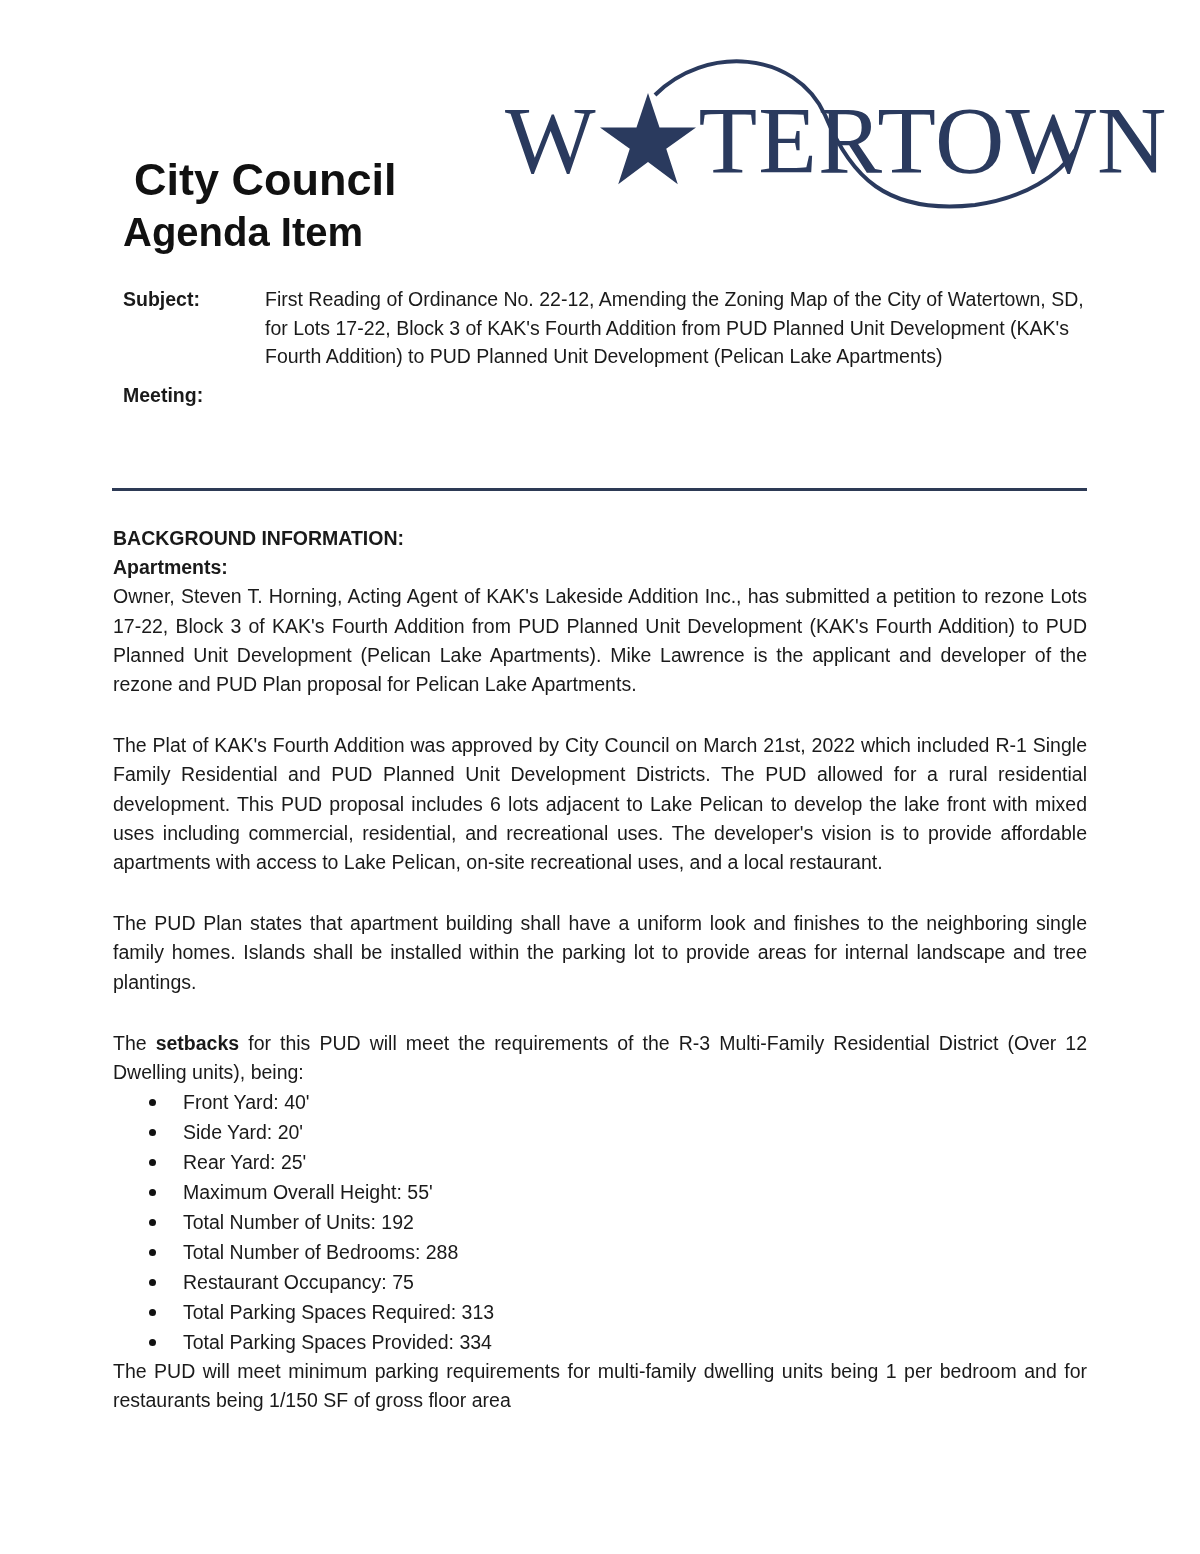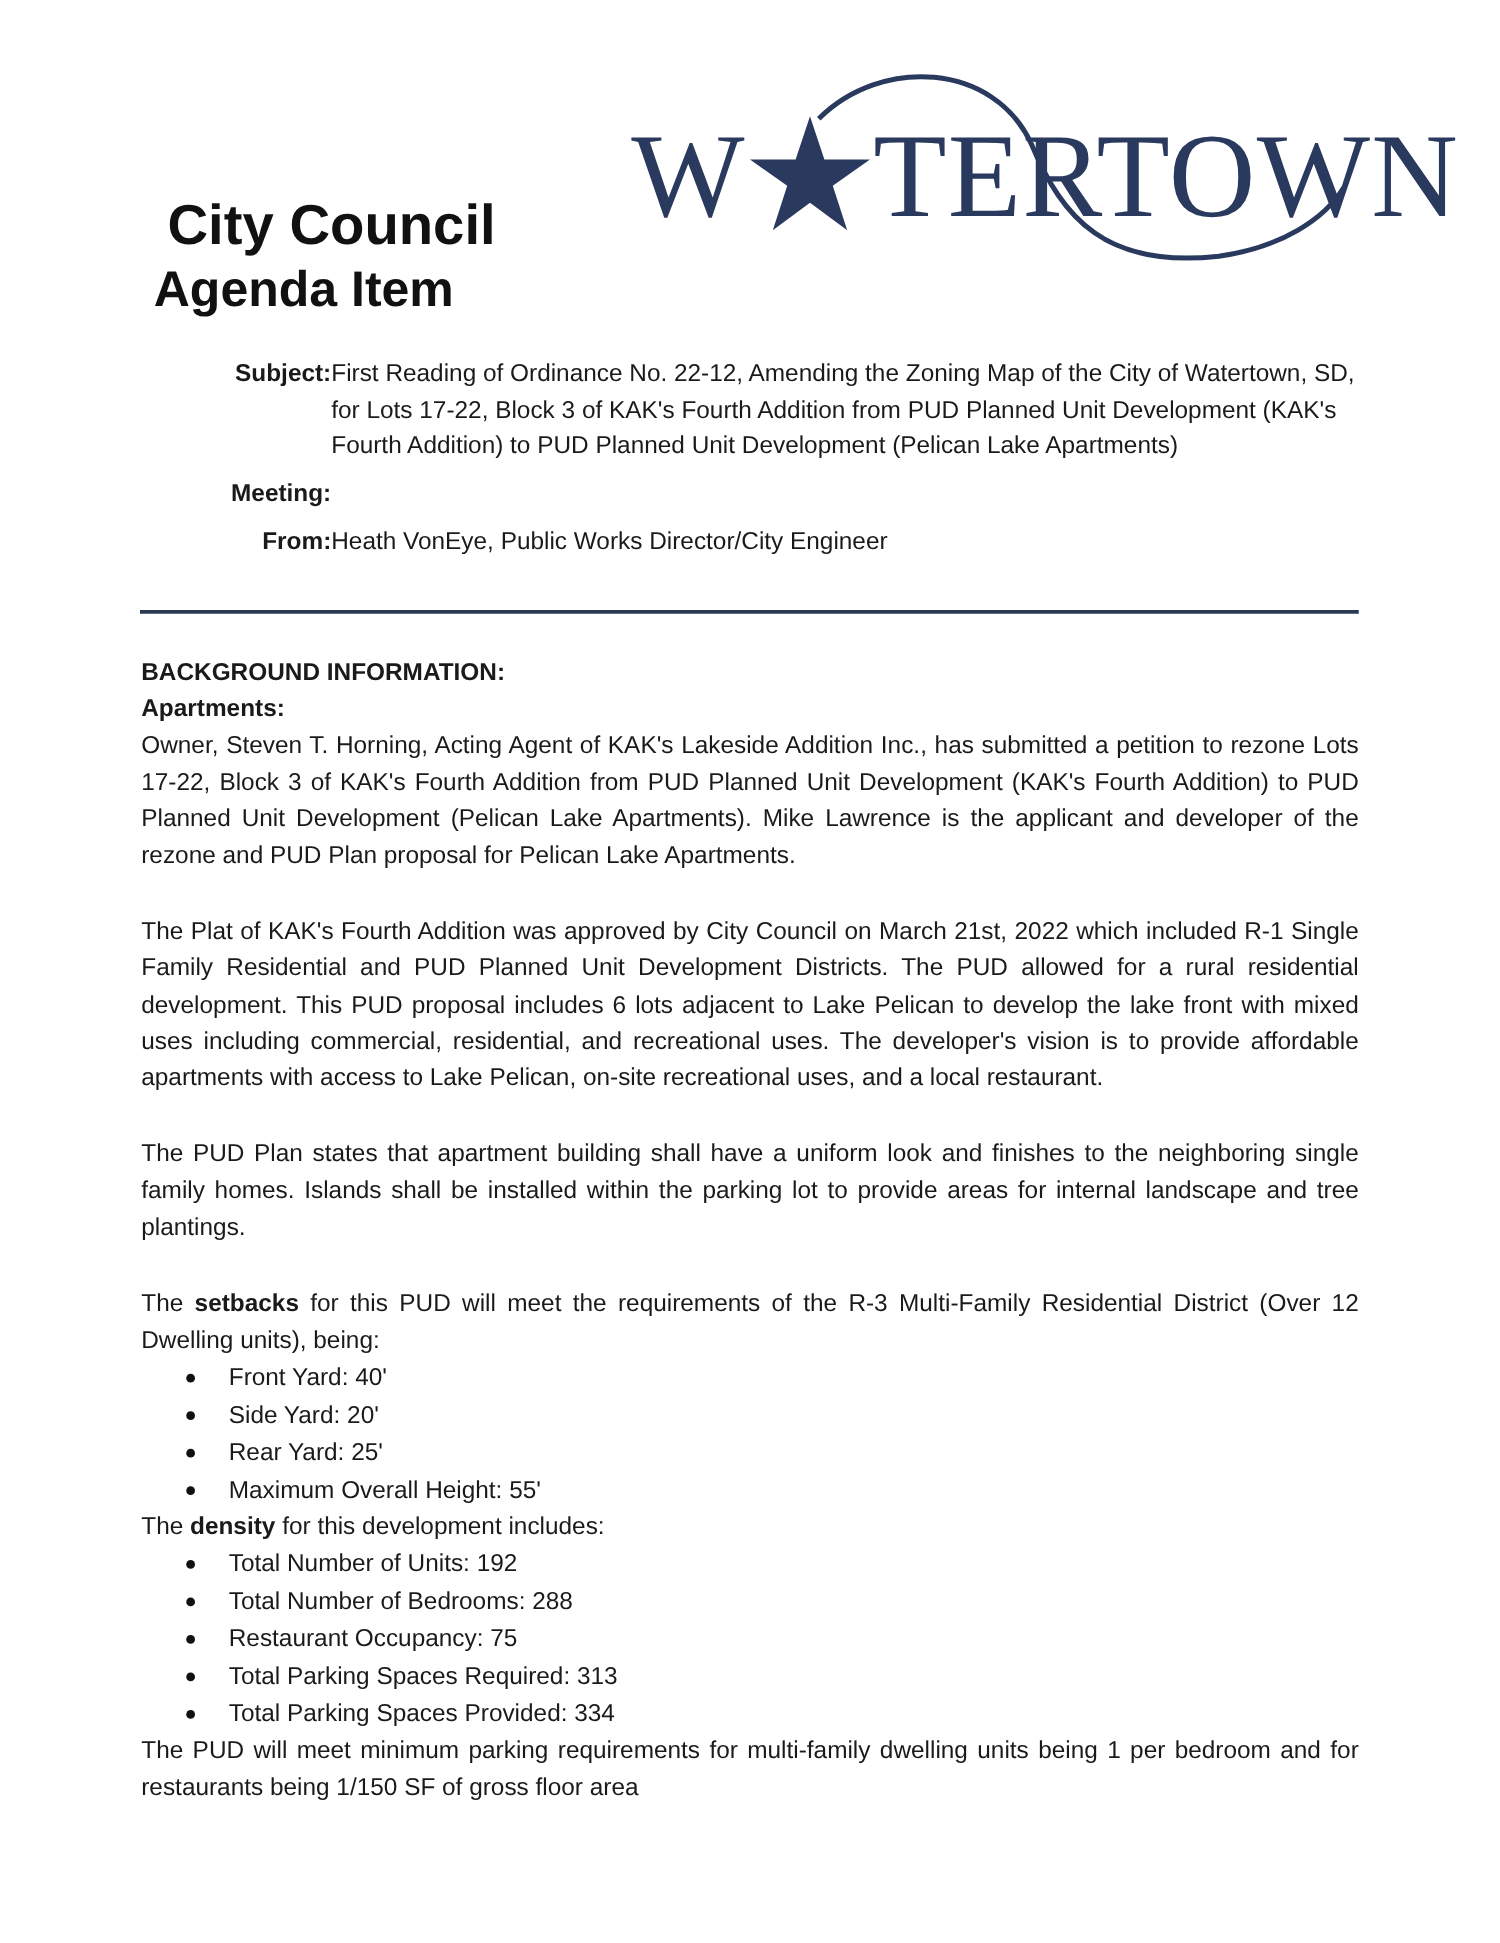--- a/index.html
+++ b/index.html
@@ -18,21 +18,21 @@
     .title-main {
       position: absolute; left: 134px; top: 154px;
       font-size: 45px; font-weight: bold; color: #111;
     }
     .title-sub {
       position: absolute; left: 123px; top: 210px;
       font-size: 40px; font-weight: bold; color: #111;
     }
     .meta { position: absolute; left: 123px; top: 285px; width: 965px; }
     .meta-row { display: flex; font-size: 19.5px; line-height: 28.5px; margin-bottom: 10px; }
-    .meta-label { width: 142px; font-weight: bold; flex: none; text-align: right; }
+    .meta-label { width: 142px; font-weight: bold; flex: none; }
     .meta-value { flex: 1; width: 800px; }
     .rule {
       position: absolute; left: 112px; top: 488px; width: 975px; height: 3px; background: #2d3a55;
     }
     .content { position: absolute; left: 113px; top: 524px; width: 974px; font-size: 19.5px; line-height: 29.2px; }
     .h-bold { font-weight: bold; }
     .para { text-align: justify; margin: 0; }
     .gap { height: 32px; }
     ul.bullets { list-style: none; margin: 0; padding: 0 0 0 36px; }
     ul.bullets li { position: relative; padding-left: 34px; line-height: 30px; }
@@ -58,45 +58,40 @@
 <div class="title-sub">Agenda Item</div>
 
 <div class="meta">
   <div class="meta-row">
     <div class="meta-label">Subject:</div>
     <div class="meta-value">First Reading of Ordinance No. 22-12, Amending the Zoning Map of the City of Watertown, SD, for Lots 17-22, Block 3 of KAK's Fourth Addition from PUD Planned Unit Development (KAK's Fourth Addition) to PUD Planned Unit Development (Pelican Lake Apartments)</div>
   </div>
   <div class="meta-row">
     <div class="meta-label">Meeting:</div>
   </div>
-  <div class="meta-row">
-    <div class="meta-label">From:</div>
-    <div class="meta-value">Heath VonEye, Public Works Director/City Engineer</div>
-  </div>
 </div>
 
 <div class="rule"></div>
 
 <div class="content">
   <div class="h-bold">BACKGROUND INFORMATION:</div>
   <div class="h-bold">Apartments:</div>
   <p class="para">Owner, Steven T. Horning, Acting Agent of KAK's Lakeside Addition Inc., has submitted a petition to rezone Lots 17-22, Block 3 of KAK's Fourth Addition from PUD Planned Unit Development (KAK's Fourth Addition) to PUD Planned Unit Development (Pelican Lake Apartments). Mike Lawrence is the applicant and developer of the rezone and PUD Plan proposal for Pelican Lake Apartments.</p>
   <div class="gap"></div>
   <p class="para">The Plat of KAK's Fourth Addition was approved by City Council on March 21st, 2022 which included R-1 Single Family Residential and PUD Planned Unit Development Districts. The PUD allowed for a rural residential development. This PUD proposal includes 6 lots adjacent to Lake Pelican to develop the lake front with mixed uses including commercial, residential, and recreational uses. The developer's vision is to provide affordable apartments with access to Lake Pelican, on-site recreational uses, and a local restaurant.</p>
   <div class="gap"></div>
   <p class="para">The PUD Plan states that apartment building shall have a uniform look and finishes to the neighboring single family homes. Islands shall be installed within the parking lot to provide areas for internal landscape and tree plantings.</p>
   <div class="gap"></div>
   <p class="para"><span>The </span><b>setbacks</b><span> for this PUD will meet the requirements of the R-3 Multi-Family Residential District (Over 12 Dwelling units), being:</span></p>
   <ul class="bullets">
     <li>Front Yard: 40'</li>
     <li>Side Yard: 20'</li>
     <li>Rear Yard: 25'</li>
     <li>Maximum Overall Height: 55'</li>
   </ul>
-  <p class="para"><span>The </span><b>density</b><span> for this development includes:</span></p>
   <ul class="bullets">
     <li>Total Number of Units: 192</li>
     <li>Total Number of Bedrooms: 288</li>
     <li>Restaurant Occupancy: 75</li>
     <li>Total Parking Spaces Required: 313</li>
     <li>Total Parking Spaces Provided: 334</li>
   </ul>
   <p class="para">The PUD will meet minimum parking requirements for multi-family dwelling units being 1 per bedroom and for restaurants being 1/150 SF of gross floor area</p>
 </div>
 

